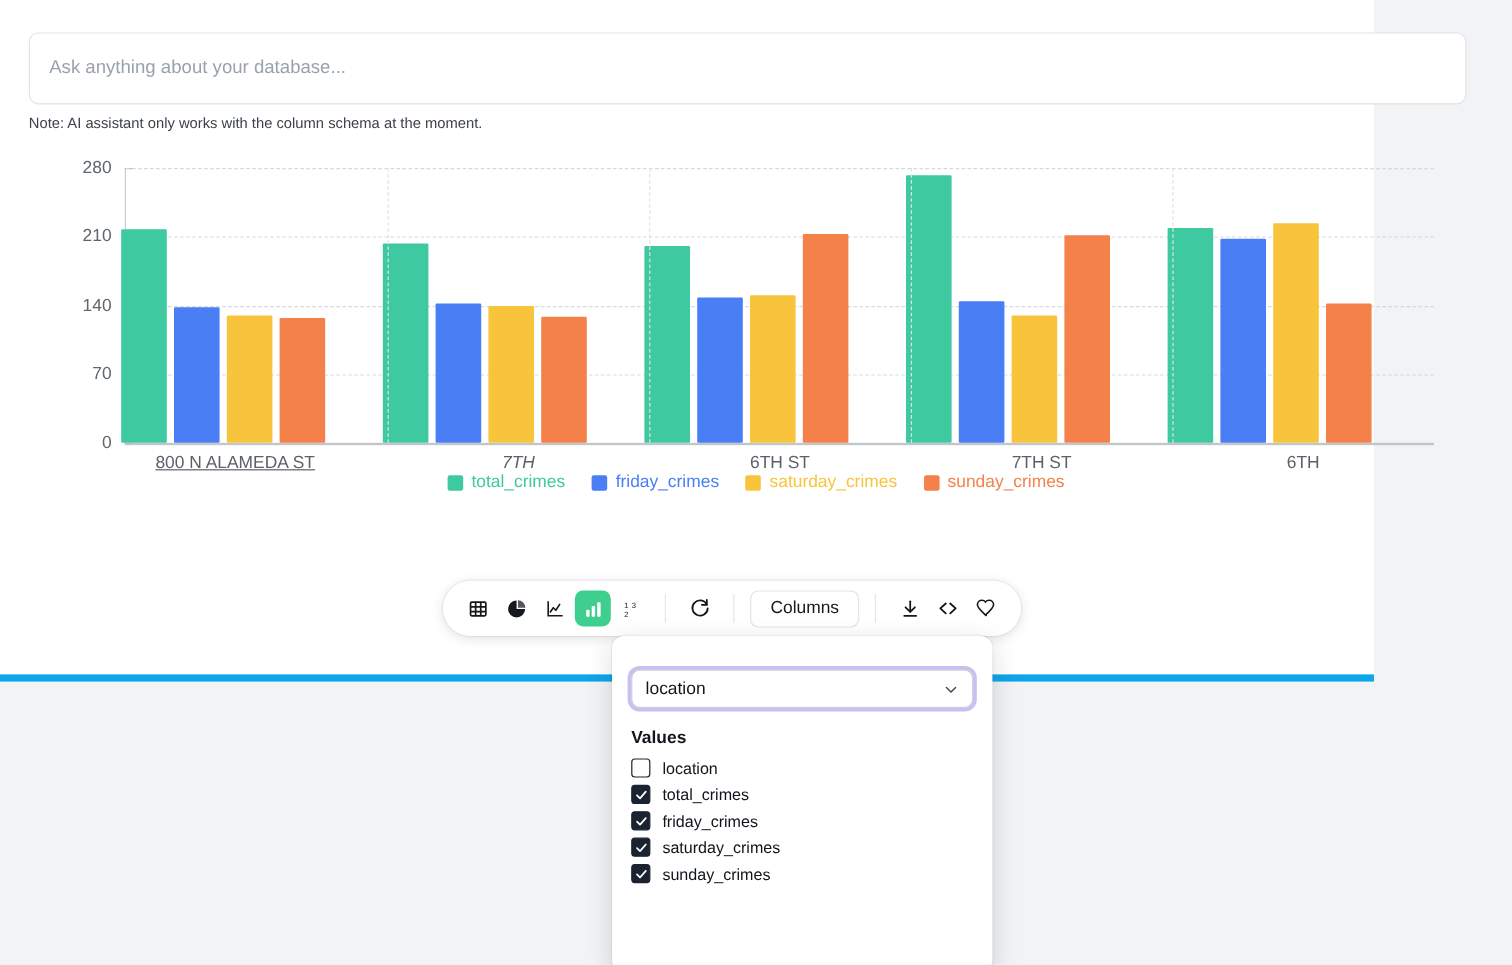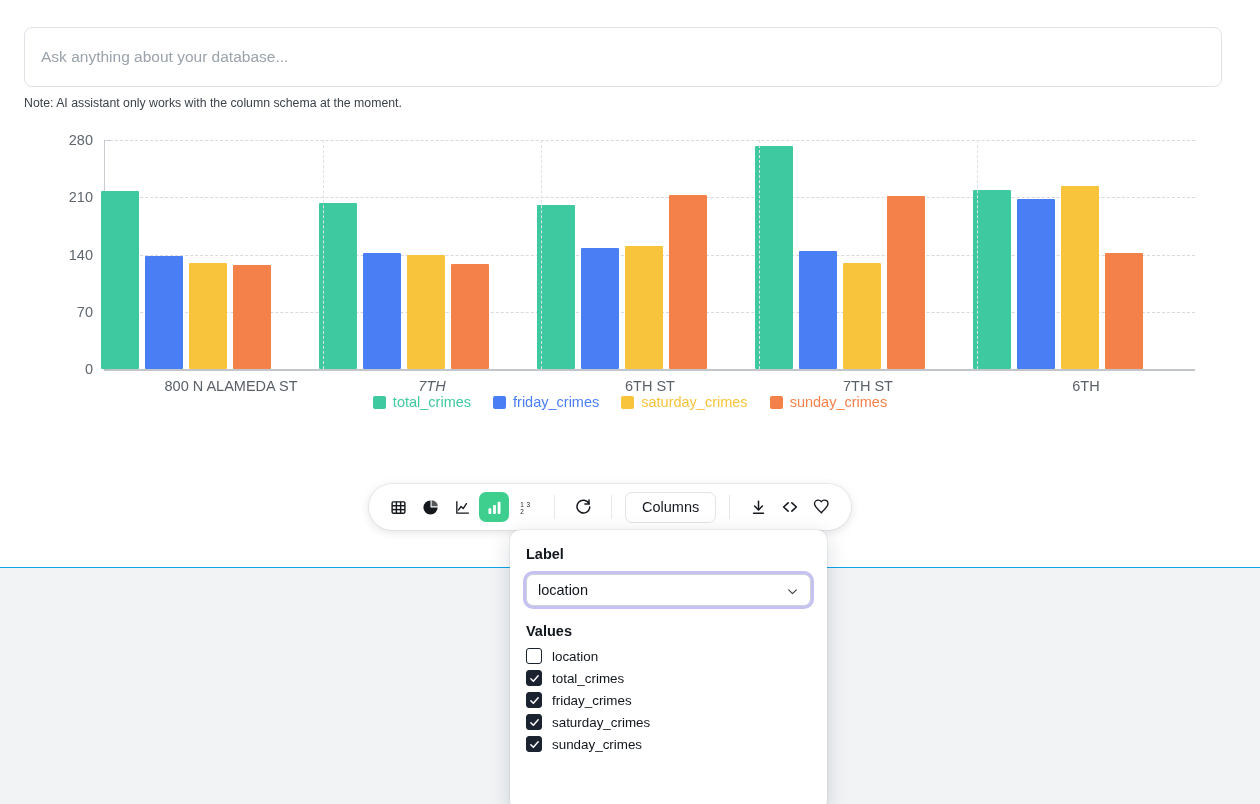--- a/index.html
+++ b/index.html
@@ -8,23 +8,23 @@
     width: 1260px; height: 804px;
     background: #f1f3f5;
     font-family: "Liberation Sans", sans-serif;
     overflow: hidden;
   }
   #root { position: relative; width: 1260px; height: 804px; }
 
   
   .panel {
     position: absolute; left: 0; top: 0;
-    width: 1260px; height: 568px;
+    width: 1145px; height: 568px;
     background: #ffffff;
-    border-bottom: 1px solid #0ea5e9;
+    border-bottom: 6px solid #0ea5e9;
   }
 
   
   .prompt-box {
     position: absolute; left: 24px; top: 27px;
     width: 1198px; height: 60px;
     border: 1px solid #dfe3e8; border-radius: 8px;
     background: #fff;
     display: flex; align-items: center;
   }
@@ -218,21 +218,21 @@
           <div class="vgrid" style="left: 654px;"></div>
           <div class="group" style="left: 868px;">
             <div class="bar" title="total_crimes: 219" style="height: 179.111px; background: rgb(62, 201, 160);"></div>
             <div class="bar" title="friday_crimes: 208" style="height: 170.114px; background: rgb(74, 126, 245);"></div>
             <div class="bar" title="saturday_crimes: 224" style="height: 183.2px; background: rgb(248, 196, 60);"></div>
             <div class="bar" title="sunday_crimes: 142" style="height: 116.136px; background: rgb(245, 129, 74);"></div>
           </div>
           <div class="vgrid" style="left: 872px;"></div>
         </div>
       <div id="xlabels">
-          <div class="xlabel" style="left: 231px;">800 N ALAMEDA ST</div>
+          <div class="xlabel" style="left: 196px; text-decoration: underline;">800 N ALAMEDA ST</div>
           <div class="xlabel" style="left: 432px; font-style: italic;">7TH</div>
           <div class="xlabel" style="left: 650px;">6TH ST</div>
           <div class="xlabel" style="left: 868px;">7TH ST</div>
           <div class="xlabel" style="left: 1086px;">6TH</div>
         </div>
     </div>
 
     <div class="legend" id="legend">
         <div class="legend-item">
           <span class="legend-swatch" style="background: rgb(62, 201, 160);"></span>
@@ -319,21 +319,20 @@
       </button>
       <button class="tb-btn" title="Favorite">
         <svg width="18" height="18" viewBox="0 0 24 24" fill="none" stroke="#15181d" stroke-width="1.8">
           <path d="M12 20.3l-1.5-1.35C5.2 14.2 2 11.3 2 7.8 2 5 4.2 2.9 7 2.9c1.6 0 3.1.74 4 1.9.9-1.16 2.4-1.9 4-1.9 2.8 0 5 2.1 5 4.9 0 3.5-3.2 6.4-8.5 11.15L12 20.3z"></path>
         </svg>
       </button>
     </div>
   </div>
 
   <div class="popover">
-    <div class="pop-title">Label</div>
 
     <div class="select-wrap">
       <span class="select-val">location</span>
       <span class="chev">
         <svg width="13" height="13" viewBox="0 0 24 24" fill="none" stroke="#3d434a" stroke-width="2.2" stroke-linecap="round" stroke-linejoin="round">
           <polyline points="5,9 12,16 19,9"></polyline>
         </svg>
       </span>
     </div>
 

